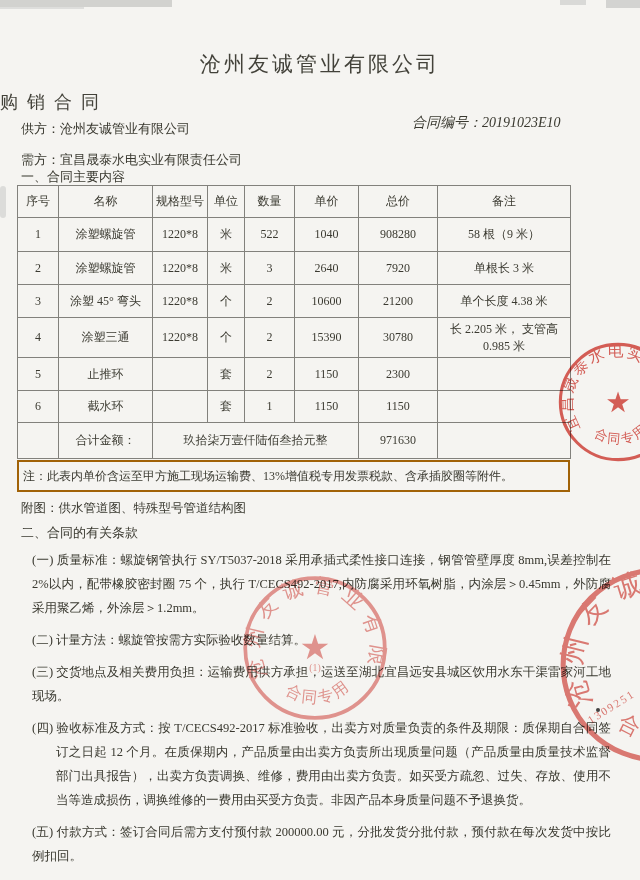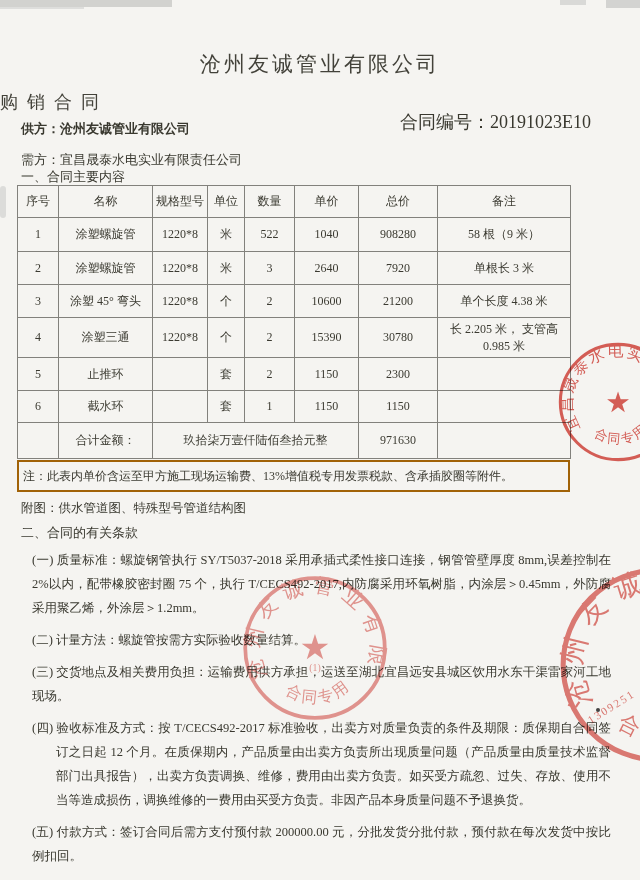--- a/index.html
+++ b/index.html
@@ -13,23 +13,23 @@
   
   .strip-tl{left:0;top:0;width:172px;height:7px;background:#c9c9c7;opacity:.8;}
   .strip-tl2{left:0;top:7px;width:84px;height:2px;background:#dededc;}
   .mark-tr1{left:560px;top:0;width:26px;height:5px;background:#d9d9d7;}
   .mark-tr2{left:606px;top:0;width:34px;height:8px;background:#d3d3d1;}
   .smudge-left{left:0;top:186px;width:6px;height:32px;background:#dcdcda;border-radius:3px;}
   .dot-artifact{left:596px;top:708px;width:4px;height:4px;background:#222;border-radius:50%;opacity:.85;}
   
   .company-title{left:0;top:50px;width:640px;text-align:center;font-size:21px;letter-spacing:3px;color:#43423a;}
   .doc-title{left:0;top:90px;width:640px;font-size:18px;letter-spacing:9px;color:#43423a;}
-  .party-supplier{left:21px;top:120px;font-size:13px;font-weight:bold;}
+  .party-supplier{left:21px;top:120px;font-size:13px;}
   .party-buyer{left:21px;top:151px;font-size:13px;}
-  .meta-block{left:400px;top:113px;font-size:18px;line-height:19.5px;}
+  .meta-block{left:412px;top:113px;font-size:14px;line-height:19.5px;font-style:italic;}
   .sec1-heading{left:21px;top:168px;font-size:13px;}
   
   table.main{position:absolute;left:17px;top:185px;width:553px;border-collapse:collapse;table-layout:fixed;}
   table.main th,table.main td{
     border:1px solid #82817c;font-weight:normal;font-size:12px;
     text-align:center;vertical-align:middle;padding:1px 2px;color:#3b3a31;
     overflow:hidden;
   }
   tr.h-head{height:32px;} tr.h-r1{height:34px;} tr.h-r2{height:33px;}
   tr.h-r3{height:33px;} tr.h-r4{height:40px;} tr.h-r5{height:33px;}

